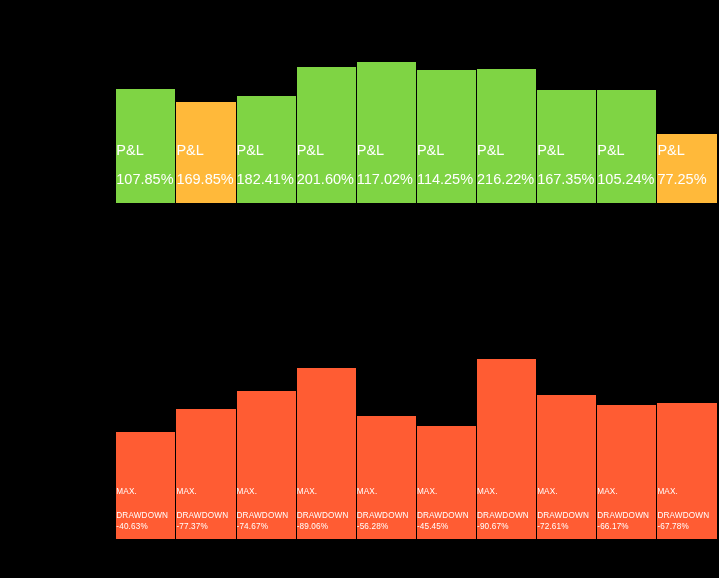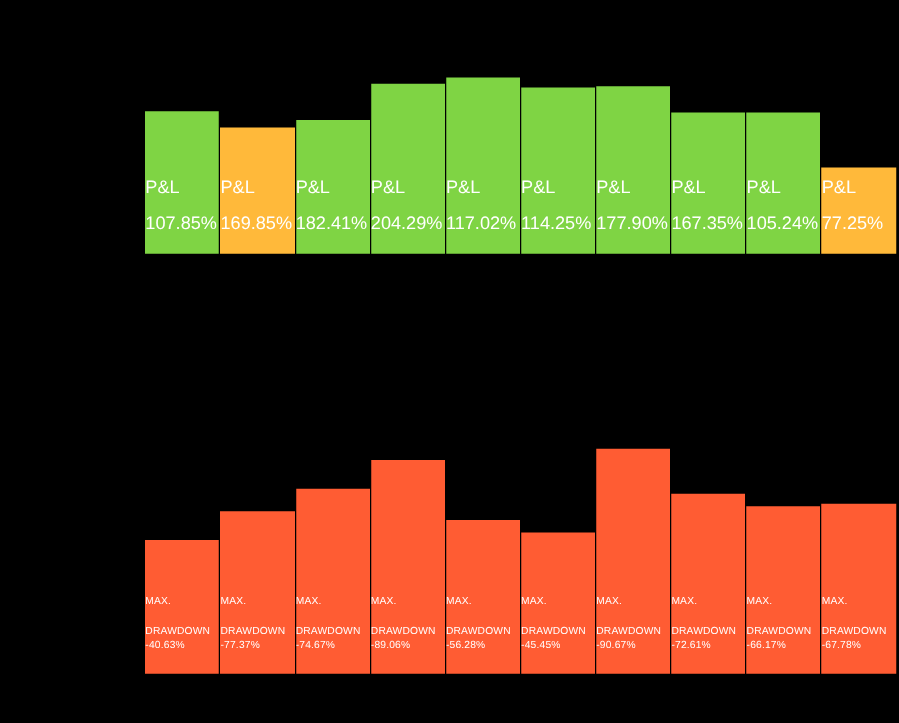--- a/index.html
+++ b/index.html
@@ -37,53 +37,53 @@
 
   .dd-bar .lbl {
     color: #ffffff;
     font-size: 8.2px;
     line-height: 1;
     white-space: nowrap;
     letter-spacing: 0.15px;
   }
   .dd-bar .lbl.t1 { margin-bottom: 16px; }
   .dd-bar .lbl.t2 { margin-bottom: 2px; }
-  .dd-bar .lbl.value { margin-bottom: 19px; }
+  .dd-bar .lbl.value { margin-bottom: 8px; }
 </style>
 </head>
 <body>
 
 <div id="stage">
     <div class="bar pnl-bar" style="left: 116.3px; width: 59.2px; top: 88.5px; height: 114px; background: rgb(127, 212, 68);">
       <div class="lbl title">P&amp;L</div>
       <div class="lbl value">107.85%</div>
     </div>
     <div class="bar pnl-bar" style="left: 176.42px; width: 59.2px; top: 101.5px; height: 101px; background: rgb(255, 185, 58);">
       <div class="lbl title">P&amp;L</div>
       <div class="lbl value">169.85%</div>
     </div>
     <div class="bar pnl-bar" style="left: 236.54px; width: 59.2px; top: 95.5px; height: 107px; background: rgb(127, 212, 68);">
       <div class="lbl title">P&amp;L</div>
       <div class="lbl value">182.41%</div>
     </div>
     <div class="bar pnl-bar" style="left: 296.66px; width: 59.2px; top: 66.5px; height: 136px; background: rgb(127, 212, 68);">
       <div class="lbl title">P&amp;L</div>
-      <div class="lbl value">204.29%</div>
+      <div class="lbl value">201.60%</div>
     </div>
     <div class="bar pnl-bar" style="left: 356.78px; width: 59.2px; top: 61.5px; height: 141px; background: rgb(127, 212, 68);">
       <div class="lbl title">P&amp;L</div>
       <div class="lbl value">117.02%</div>
     </div>
     <div class="bar pnl-bar" style="left: 416.9px; width: 59.2px; top: 69.5px; height: 133px; background: rgb(127, 212, 68);">
       <div class="lbl title">P&amp;L</div>
       <div class="lbl value">114.25%</div>
     </div>
     <div class="bar pnl-bar" style="left: 477.02px; width: 59.2px; top: 68.5px; height: 134px; background: rgb(127, 212, 68);">
       <div class="lbl title">P&amp;L</div>
-      <div class="lbl value">177.90%</div>
+      <div class="lbl value">216.22%</div>
     </div>
     <div class="bar pnl-bar" style="left: 537.14px; width: 59.2px; top: 89.5px; height: 113px; background: rgb(127, 212, 68);">
       <div class="lbl title">P&amp;L</div>
       <div class="lbl value">167.35%</div>
     </div>
     <div class="bar pnl-bar" style="left: 597.26px; width: 59.2px; top: 89.5px; height: 113px; background: rgb(127, 212, 68);">
       <div class="lbl title">P&amp;L</div>
       <div class="lbl value">105.24%</div>
     </div>
     <div class="bar pnl-bar" style="left: 657.38px; width: 59.2px; top: 133.5px; height: 69px; background: rgb(255, 185, 58);">

